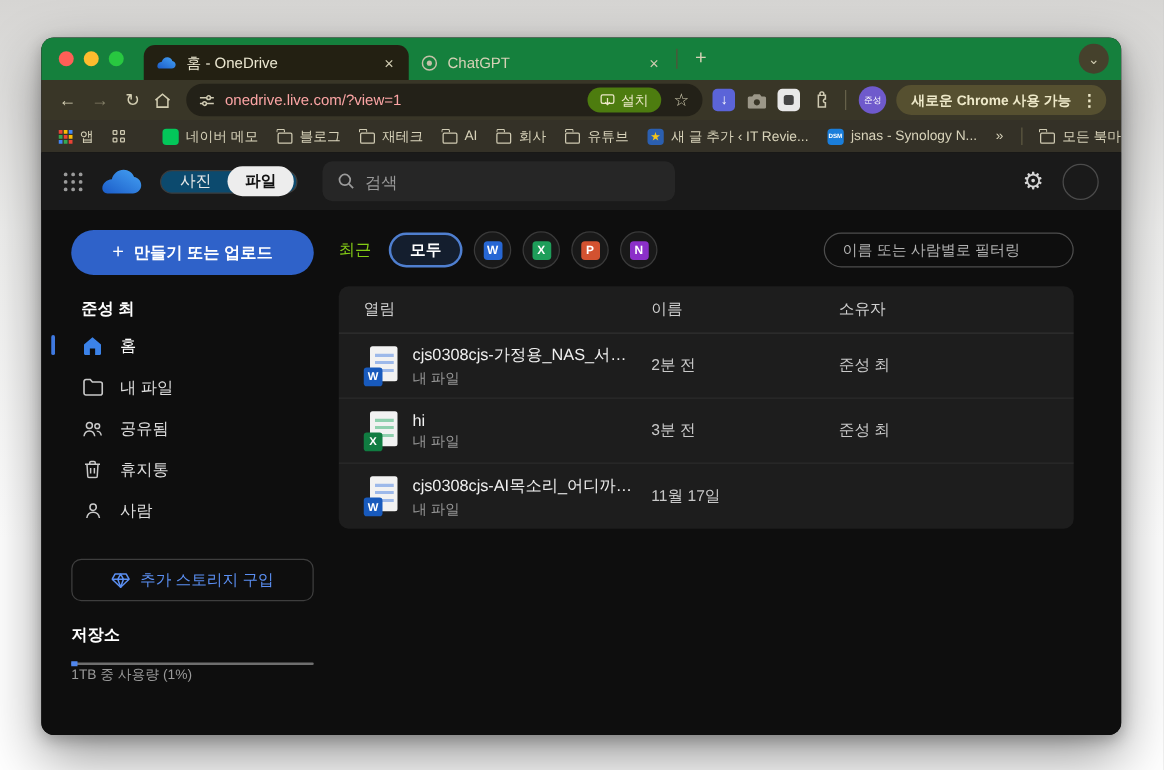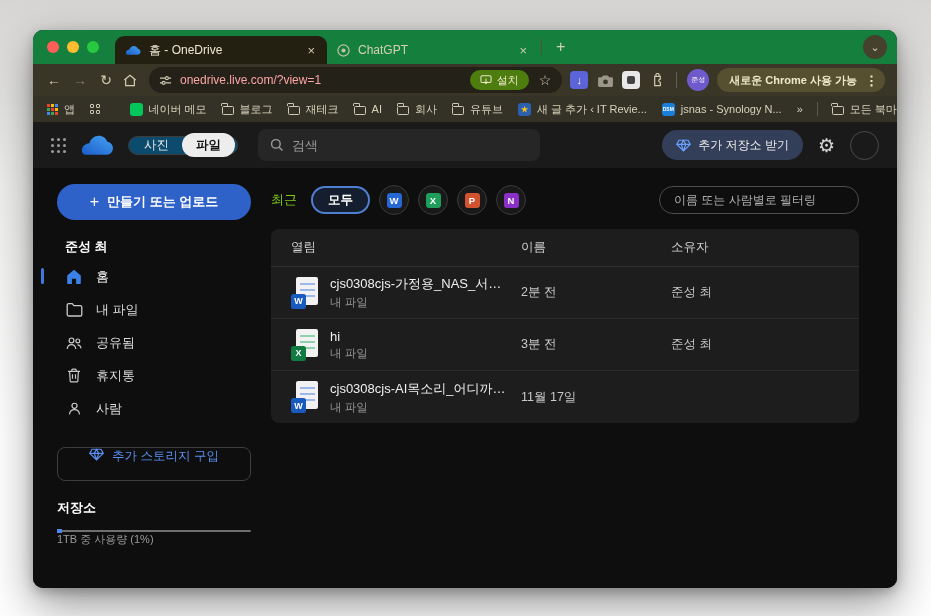--- a/index.html
+++ b/index.html
@@ -90,21 +90,21 @@
   .create-plus { font-size:16px; font-weight:400; }
   .user-name { margin:18px 0 4px 8px; font-weight:700; font-size:13px; color:#fff; }
   .nav-item { height:33px; display:flex; align-items:center; gap:13px; color:#dcdcdc; font-size:13px;
               padding-left:8px; position:relative; }
   .nav-item.active { color:#fff; }
   .nav-item.active::before { content:''; position:absolute; left:-16px; top:8px; width:3px; height:16px;
                              background:#3f79e0; border-radius:2px; }
   .s-ic { width:18px; display:flex; justify-content:center; flex:none; color:#c9c9c9; }
   .section-h { font-weight:700; font-size:13px; color:#fff; margin:18px 0 4px 8px; }
   .buy-btn { margin-top:22px; width:100%; height:34px; border:1px solid #3e3e3e; border-radius:8px;
-             background:transparent; color:#5b8ff2; font-size:12.5px; display:flex; align-items:flex-start;
+             background:transparent; color:#5b8ff2; font-size:12.5px; display:flex; align-items:center;
              justify-content:center; gap:8px; }
   .storage-h { font-weight:700; font-size:13px; color:#fff; margin:18px 0 0 0; }
   .storage-bar { margin-top:13px; height:2px; background:#6f6f6f; border-radius:1px; position:relative; }
   .storage-fill { position:absolute; left:0; top:-1px; height:4px; width:2.5%; background:#4f86ee; }
   .usage { margin-top:0; color:#9a9a9a; font-size:11px; }
 
   main { flex:1; min-width:0; padding-right:38px; }
   .filter-row { display:flex; align-items:center; gap:9px; height:32px; margin-bottom:13px; }
   .recent-label { color:#84cc16; font-size:13px; margin-right:5px; }
   .chip-all { height:28px; padding:0 15px; border:2px solid #4f7fd0; border-radius:15px; background:#141e2e;
@@ -322,27 +322,20 @@
         <span class="pivot-on">파일</span>
       </div>
       <div class="search">
         <svg width="14" height="14" viewBox="0 0 15 15">
             <circle cx="6.3" cy="6.3" r="4.6" stroke="#9a9a9a" stroke-width="1.5" fill="none"></circle>
             <path d="M9.8 9.8l3.6 3.6" stroke="#9a9a9a" stroke-width="1.5"></path>
           </svg>
         <input placeholder="검색" style="">
       </div>
       <div class="od-right">
-        <span class="premium-btn">
-          <svg width="15" height="13" viewBox="0 0 20 17" fill="none" stroke="#6ea0ff" stroke-width="1.6" stroke-linejoin="round">
-              <path d="M4 1.5h12l3 5.5-9 8.5L1 7z"></path>
-              <path d="M1 7h18M7 7l3-5.5L13 7l-3 8.5z"></path>
-            </svg>
-          <span>추가 저장소 받기</span>
-        </span>
         <span class="gear">⚙</span>
         <span class="avatar"></span>
       </div>
     </div>
 
     <div class="od-body">
 
       <aside>
         <div class="create-btn">
           <span class="create-plus">+</span>

